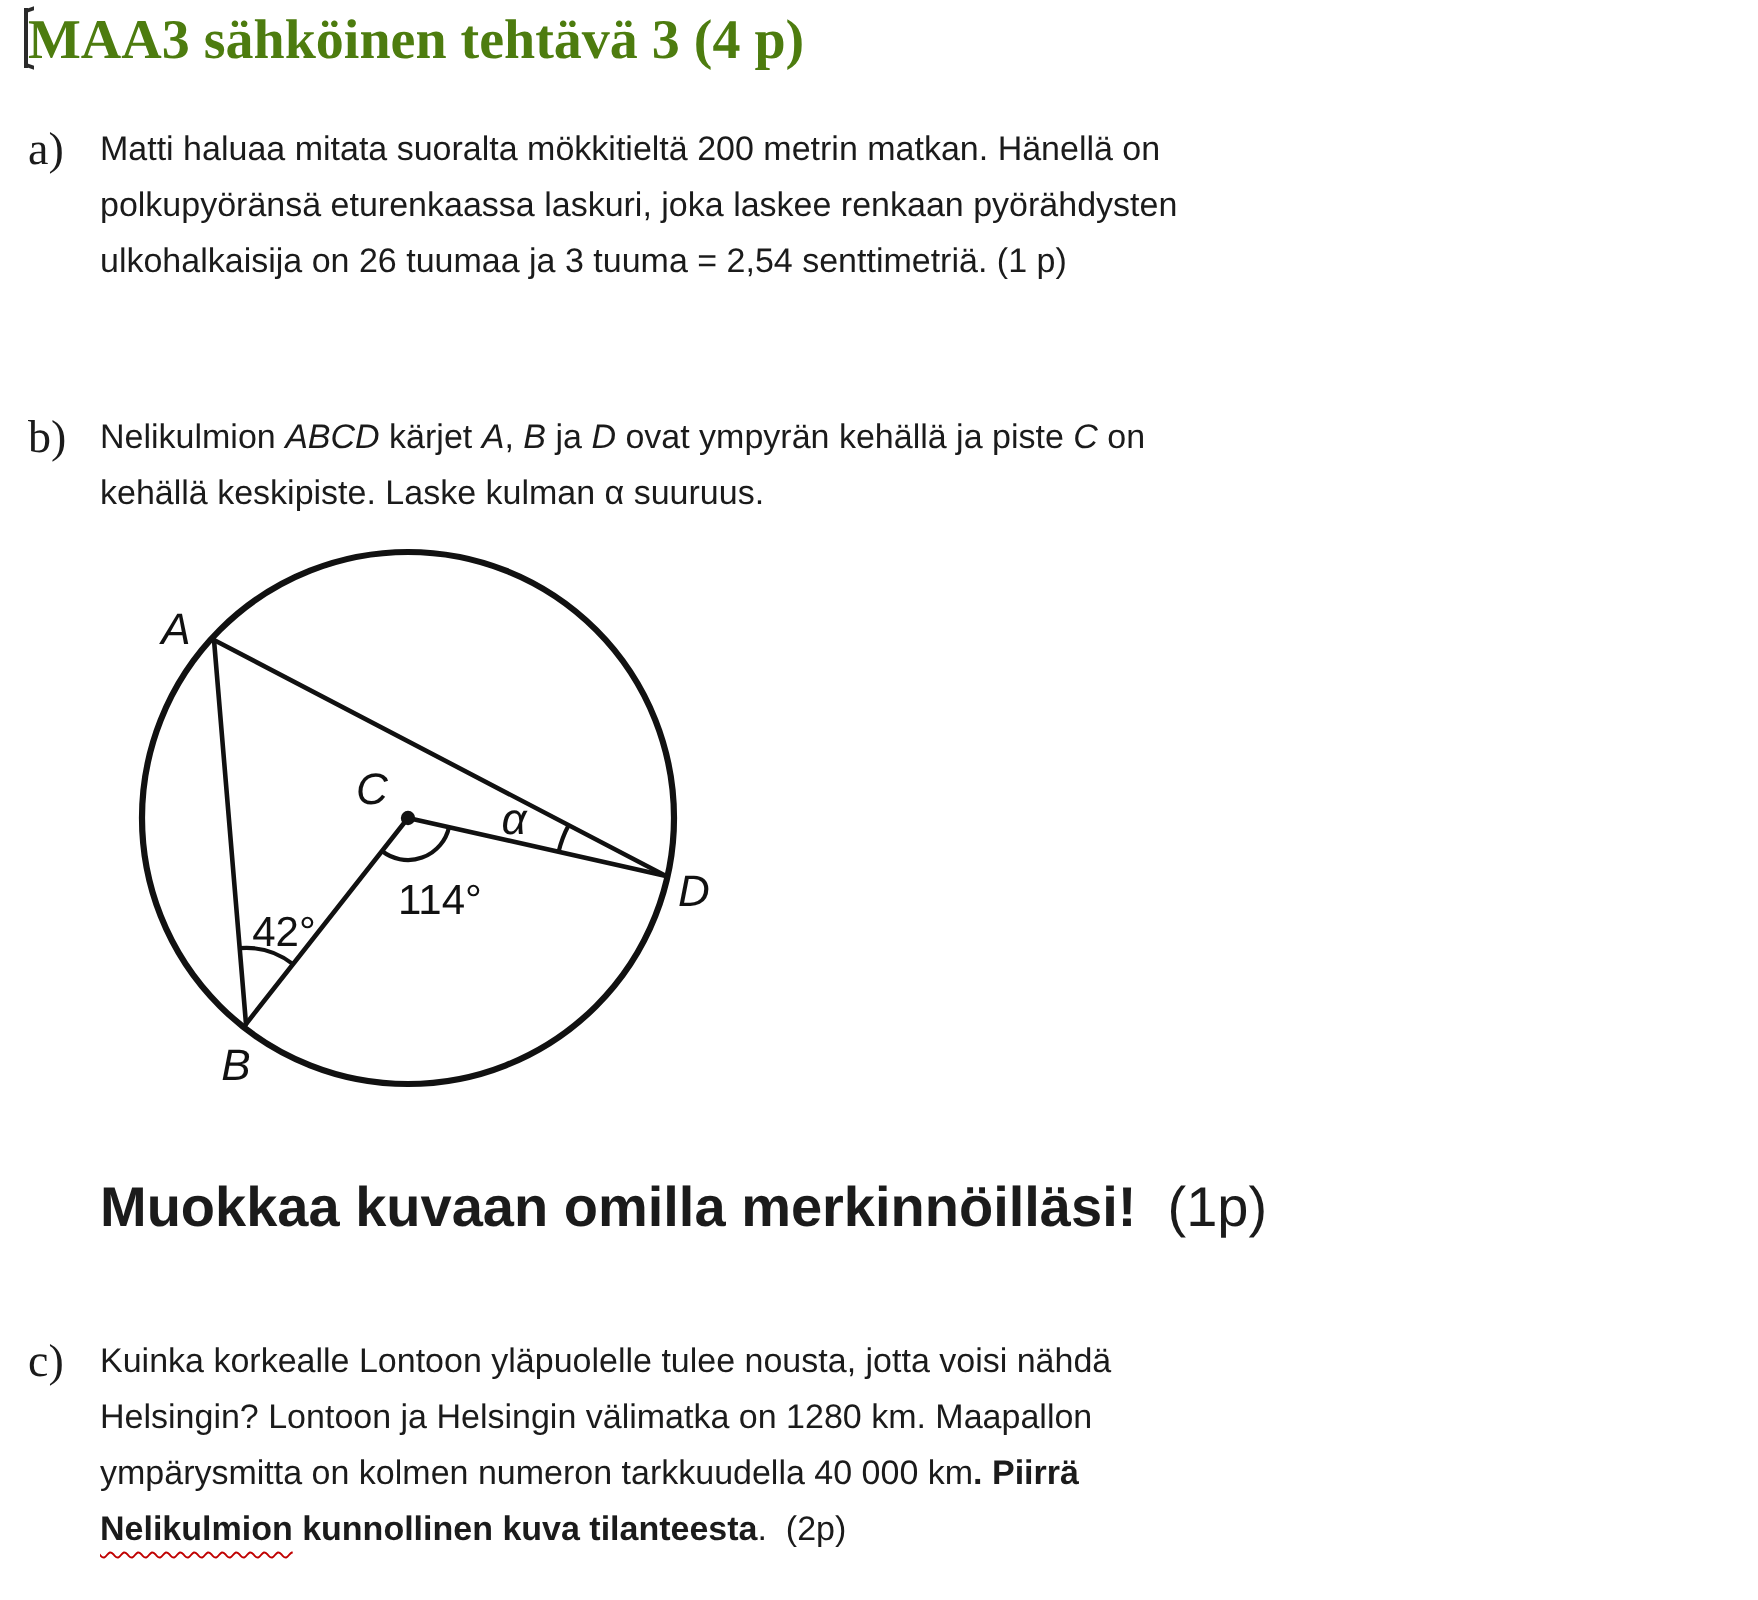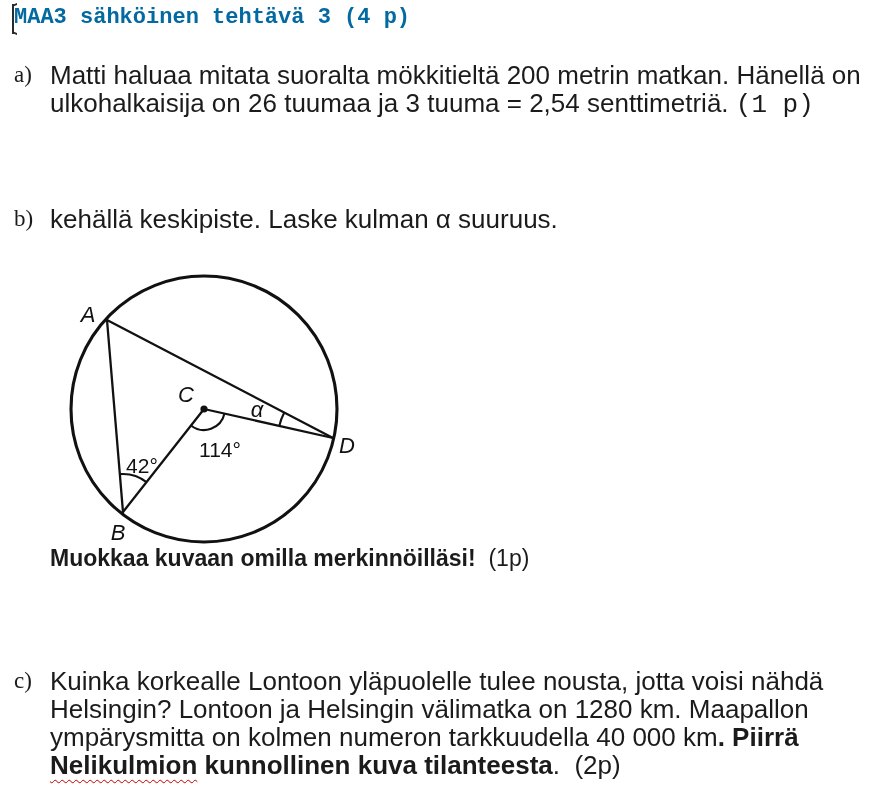--- a/index.html
+++ b/index.html
@@ -11,45 +11,45 @@
   .page{position:absolute;inset:0;}
 
   
   .caret{position:absolute;left:12px;top:4px;width:2px;height:30px;background:#2a2a2a;}
   .caret::before,.caret::after{content:"";position:absolute;left:0;width:5px;height:2px;background:#2a2a2a;}
   .caret::before{top:0;transform:skewY(-20deg);}
   .caret::after{bottom:0;transform:skewY(20deg);}
 
   .title{
     position:absolute;left:14px;top:5px;margin:0;
-    font-family:Liberation Mono, monospace;
-    font-size:22px;font-weight:bold;color:#0369a1;white-space:nowrap;
+    font-family:Liberation Serif, serif;
+    font-size:28px;font-weight:bold;color:#4d7c0f;white-space:nowrap;
   }
 
   .item{position:absolute;left:14px;display:flex;align-items:flex-start;}
   .marker{
     flex:0 0 36px;width:36px;
     font-family:"Liberation Serif", serif;
     font-size:23px;line-height:28px;color:#1b1b1b;
   }
-  .body{font-size:26px;line-height:28px;white-space:nowrap;}
+  .body{font-size:17px;line-height:28px;white-space:nowrap;}
   .tline{white-space:pre;}
 
   .seg-i{font-style:italic;}
   .seg-b{font-weight:bold;}
-  .seg-sf{font-family:Liberation Mono, monospace;}
+  .seg-sf{font-family:Liberation Sans, sans-serif;}
   .seg-sq{
     text-decoration:underline wavy #c00000;
     text-decoration-thickness:1px;
     text-underline-offset:5px;
   }
 
   .note{
-    position:absolute;left:50px;top:544px;
-    font-size:23px;line-height:28px;white-space:nowrap;
+    position:absolute;left:50px;top:590px;
+    font-size:28px;line-height:28px;white-space:nowrap;
   }
 
   .diagram{position:absolute;left:52px;top:265px;margin:0;}
   .ln{fill:none;stroke:#111111;stroke-width:2.3;stroke-linecap:round;}
   .thick{stroke-width:3.1;}
   .arc{fill:none;stroke:#111111;stroke-width:2.1;}
   .dlabel{
     font-family:"Liberation Sans", sans-serif;
     font-size:22px;font-style:italic;fill:#111111;text-anchor:middle;
   }
@@ -64,27 +64,29 @@
 <div class="page">
 
   <div class="caret"></div>
 
   <h1 class="title">MAA3 sähköinen tehtävä 3 (4 p)</h1>
 
   <section class="item" style="top:61px">
     <span class="marker">a)</span>
     <div class="body">
         <div class="tline"><span>Matti haluaa mitata suoralta mökkitieltä 200 metrin matkan. Hänellä on</span></div>
+        <div class="tline"><span>polkupyöränsä eturenkaassa laskuri, joka laskee renkaan pyörähdysten</span></div>
         <div class="tline"><span>ulkohalkaisija on 26 tuumaa ja 3 tuuma = 2,54 senttimetriä. </span><span class="seg-sf">(1 p)</span></div>
       </div>
   </section>
 
   <section class="item" style="top:205px">
     <span class="marker">b)</span>
     <div class="body">
+        <div class="tline"><span>Nelikulmion </span><span class="seg-i">ABCD</span><span> kärjet </span><span class="seg-i">A</span><span>, </span><span class="seg-i">B</span><span> ja </span><span class="seg-i">D</span><span> ovat ympyrän kehällä ja piste </span><span class="seg-i">C</span><span> on</span></div>
         <div class="tline"><span>kehällä keskipiste. Laske kulman α suuruus.</span></div>
       </div>
   </section>
 
   <figure class="diagram">
     <svg width="312" height="292" viewBox="0 0 312 292">
       <circle cx="152" cy="144" r="133" class="ln thick"></circle>
 
       <line x1="55" y1="55" x2="71" y2="247" class="ln"></line>
       <line x1="55" y1="55" x2="281" y2="173" class="ln"></line>

